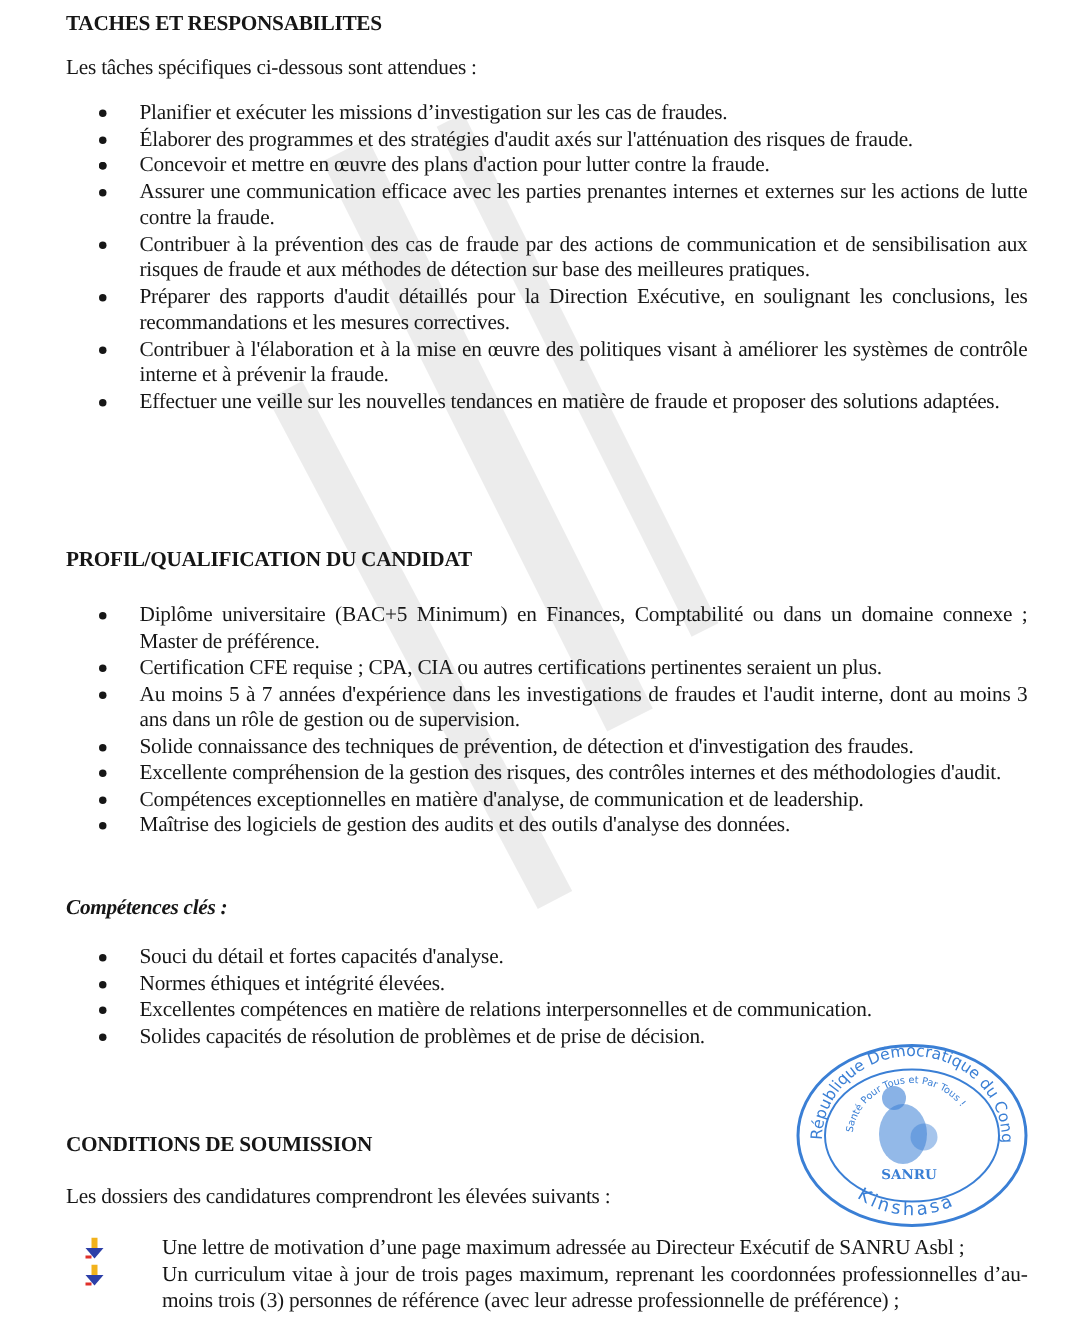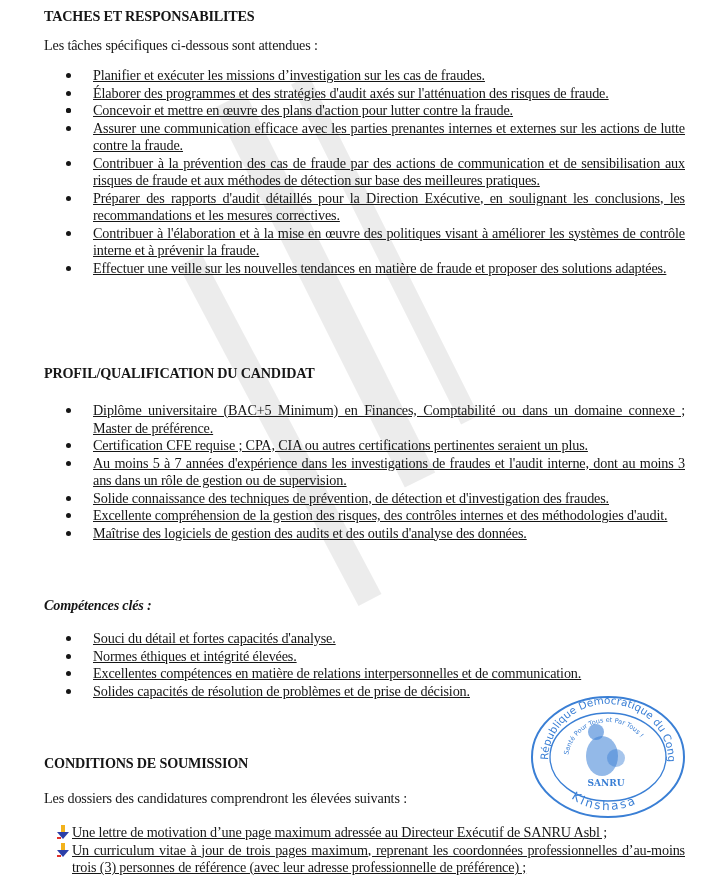--- a/index.html
+++ b/index.html
@@ -17,32 +17,31 @@
     position: absolute; left: 44px; font-weight: bold; font-size: 14.2px;
     letter-spacing: -0.2px;
   }
   .heading.italic { font-style: italic; font-family: Liberation Serif, serif; }
   .para {
     position: absolute; left: 44px; font-size: 14.2px; letter-spacing: -0.15px;
   }
   ul.blist {
     position: absolute; left: 0; margin: 0; padding: 0; list-style: none;
     width: 711px;
-    text-decoration: underline;
   }
   ul.blist li {
     position: relative; padding-left: 93px; padding-right: 26px;
     font-size: 14.2px; line-height: 17.5px; text-align: justify;
     letter-spacing: -0.15px;
   }
   ul.blist li .bullet {
     position: absolute; left: 66px; top: 6px; width: 5px; height: 5px;
     border-radius: 50%; background: #161616;
   }
-  ul.arrows li { padding-left: 72px; }
+  ul.arrows li { padding-left: 108px; }
   ul.arrows li .arrow {
     position: absolute; left: 56px; top: 1px; width: 14px; height: 15px;
   }
   .stamp {
     position: absolute; left: 526px; top: 694px; width: 164px; height: 126px;
   }
 </style>
 </head>
 <body>
 
@@ -70,20 +69,21 @@
   </ul>
 
   <div class="heading" style="top:365px">PROFIL/QUALIFICATION DU CANDIDAT</div>
 
   <ul class="blist" style="top:402px">
     <li><span class="bullet"></span><span>Diplôme universitaire (BAC+5 Minimum) en Finances, Comptabilité ou dans un domaine connexe ; Master de préférence.</span></li>
     <li><span class="bullet"></span><span>Certification CFE requise ; CPA, CIA ou autres certifications pertinentes seraient un plus.</span></li>
     <li><span class="bullet"></span><span>Au moins 5 à 7 années d'expérience dans les investigations de fraudes et l'audit interne, dont au moins 3 ans dans un rôle de gestion ou de supervision.</span></li>
     <li><span class="bullet"></span><span>Solide connaissance des techniques de prévention, de détection et d'investigation des fraudes.</span></li>
     <li><span class="bullet"></span><span>Excellente compréhension de la gestion des risques, des contrôles internes et des méthodologies d'audit.</span></li>
+    <li><span class="bullet"></span><span>Compétences exceptionnelles en matière d'analyse, de communication et de leadership.</span></li>
     <li><span class="bullet"></span><span>Maîtrise des logiciels de gestion des audits et des outils d'analyse des données.</span></li>
   </ul>
 
   <div class="heading italic" style="top:597px">Compétences clés :</div>
 
   <ul class="blist" style="top:630px">
     <li><span class="bullet"></span><span>Souci du détail et fortes capacités d'analyse.</span></li>
     <li><span class="bullet"></span><span>Normes éthiques et intégrité élevées.</span></li>
     <li><span class="bullet"></span><span>Excellentes compétences en matière de relations interpersonnelles et de communication.</span></li>
     <li><span class="bullet"></span><span>Solides capacités de résolution de problèmes et de prise de décision.</span></li>

